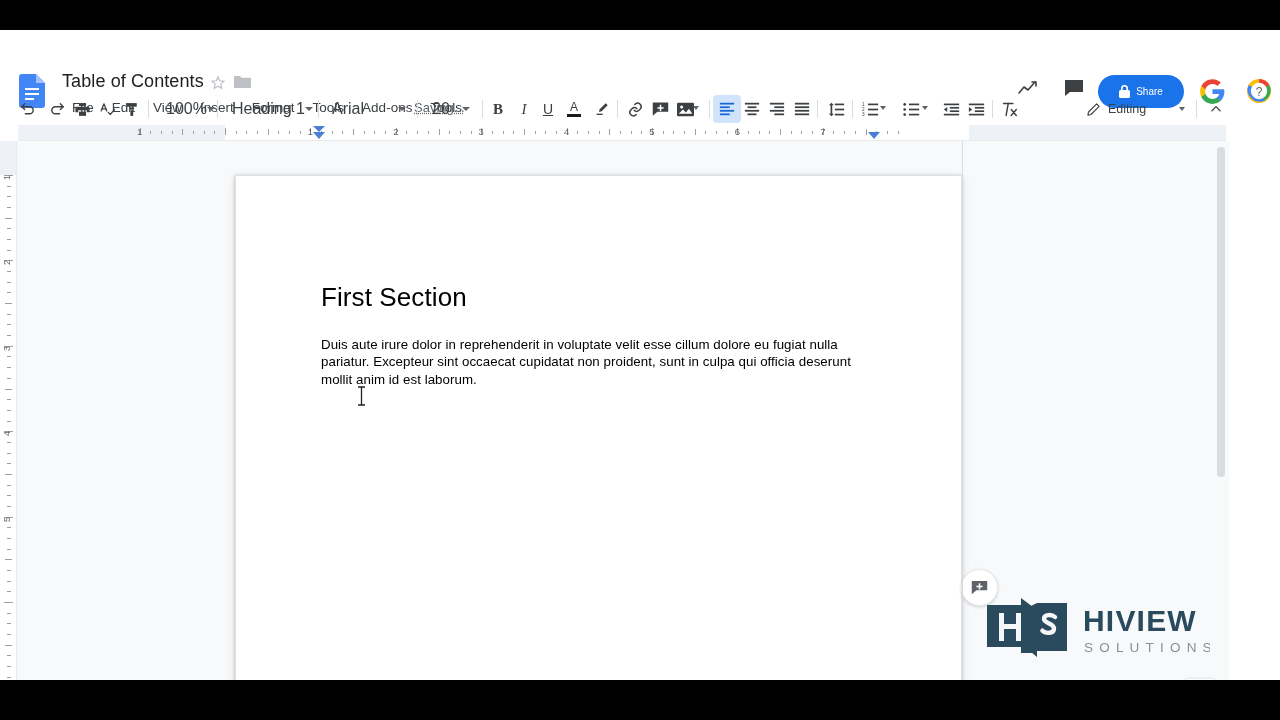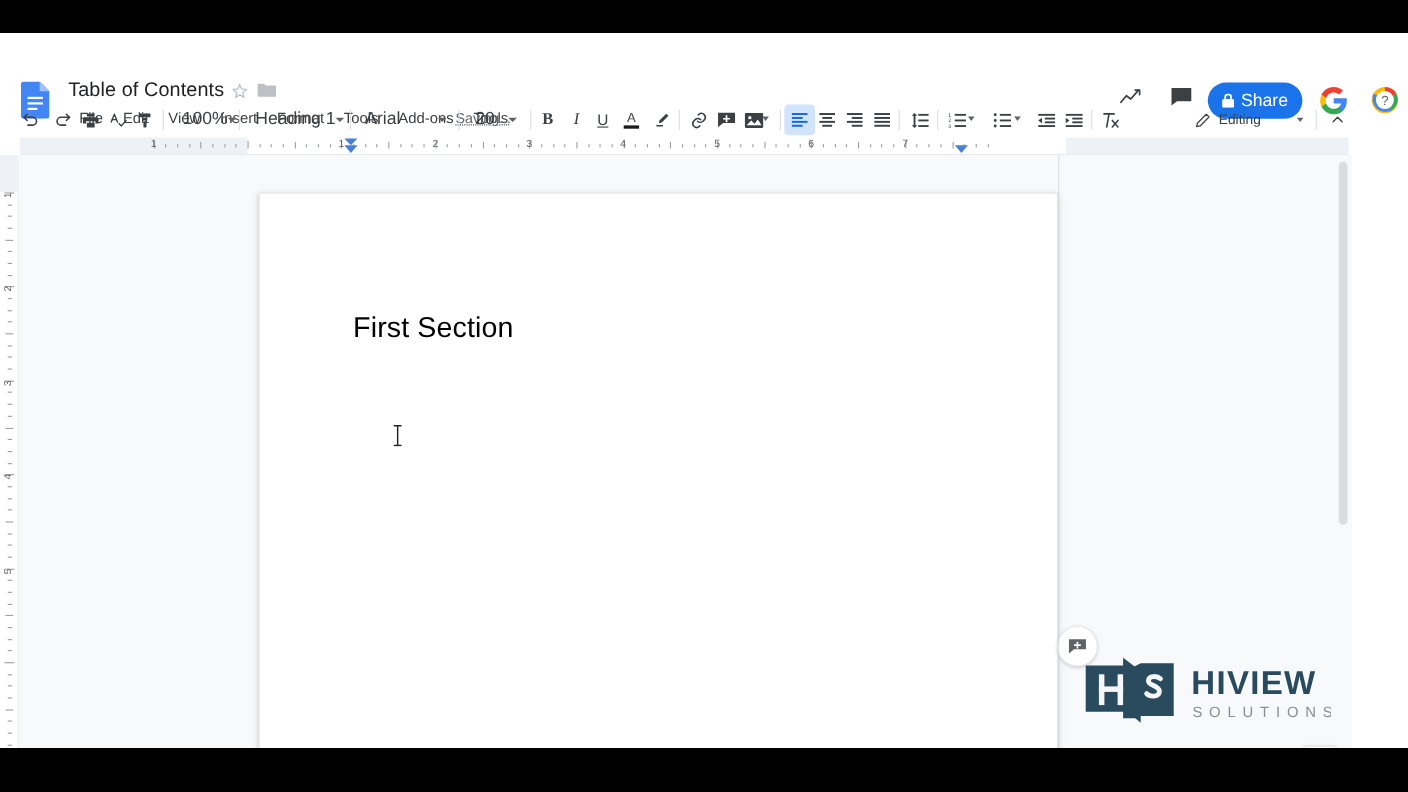--- a/index.html
+++ b/index.html
@@ -37,21 +37,21 @@
   .saving {
     position: absolute; left: 414px; top: 70px; font-size: 13px; color: #5f6368;
     text-decoration: underline; text-decoration-style: dotted; white-space: nowrap;
   }
   .trend-icon { position: absolute; left: 1017px; top: 48px; width: 24px; height: 20px; }
   .comment-icon { position: absolute; left: 1063px; top: 48px; width: 22px; height: 20px; }
   .share-btn {
     position: absolute; left: 1098px; top: 45px; width: 86px; height: 33px;
     background: #1a73e8; border-radius: 17px; color: #fff;
     display: flex; align-items: center; justify-content: center; gap: 6px;
-    font-size: 16px; cursor: pointer; border: none;
+    font-size: 10px; cursor: pointer; border: none;
   }
   .share-btn .lock { width: 11px; height: 13px; display:block; }
   .avatar-g {
     position: absolute; left: 1199px; top: 48px; width: 27px; height: 27px;
   }
   .help-icon { position: absolute; left: 1245px; top: 47px; width: 28px; height: 28px; }
 
   
   .toolbar {
     position: absolute; left: 0; top: 63px; width: 1280px; height: 32px;
@@ -643,20 +643,21 @@
           <div class="vnum" style="top: 209.8px;">3</div>
           <div class="vnum" style="top: 295.2px;">4</div>
           <div class="vnum" style="top: 380.6px;">5</div>
         </div>
     </div>
 
     <div class="canvas">
       <div class="page">
         <div class="doc-body">
           <div class="h1">First Section</div>
+          <div class="para" style="margin-top:22px">Duis aute irure dolor in reprehenderit in voluptate velit esse cillum dolore eu fugiat nulla pariatur. Excepteur sint occaecat cupidatat non proident, sunt in culpa qui officia deserunt mollit anim id est laborum.</div>
         </div>
       </div>
 
       <div class="caret-ibeam">
         <svg width="9" height="20" viewBox="0 0 9 20">
           <path d="M1 1h7M4.5 1v18M1 19h7" stroke="#202124" stroke-width="1.3" fill="none"></path>
         </svg>
       </div>
 
       <div class="comment-fab">

